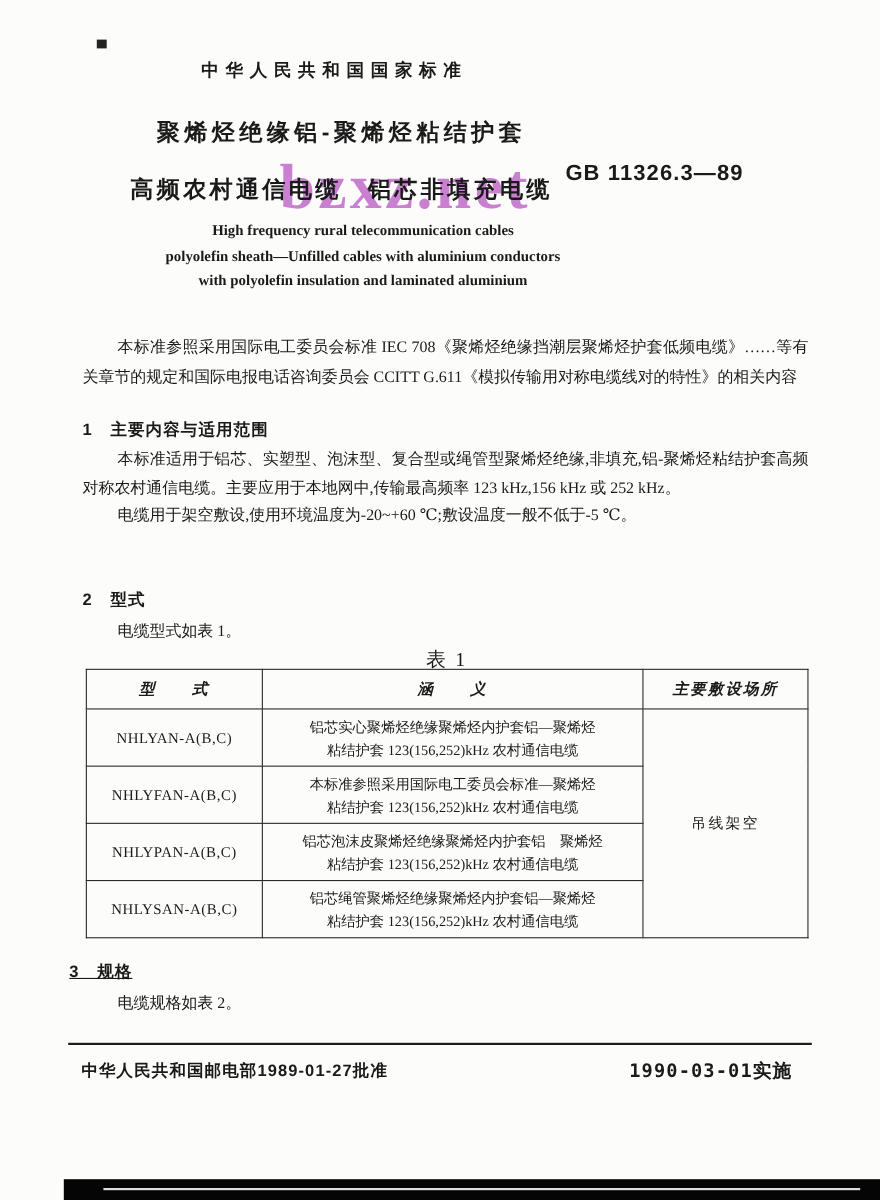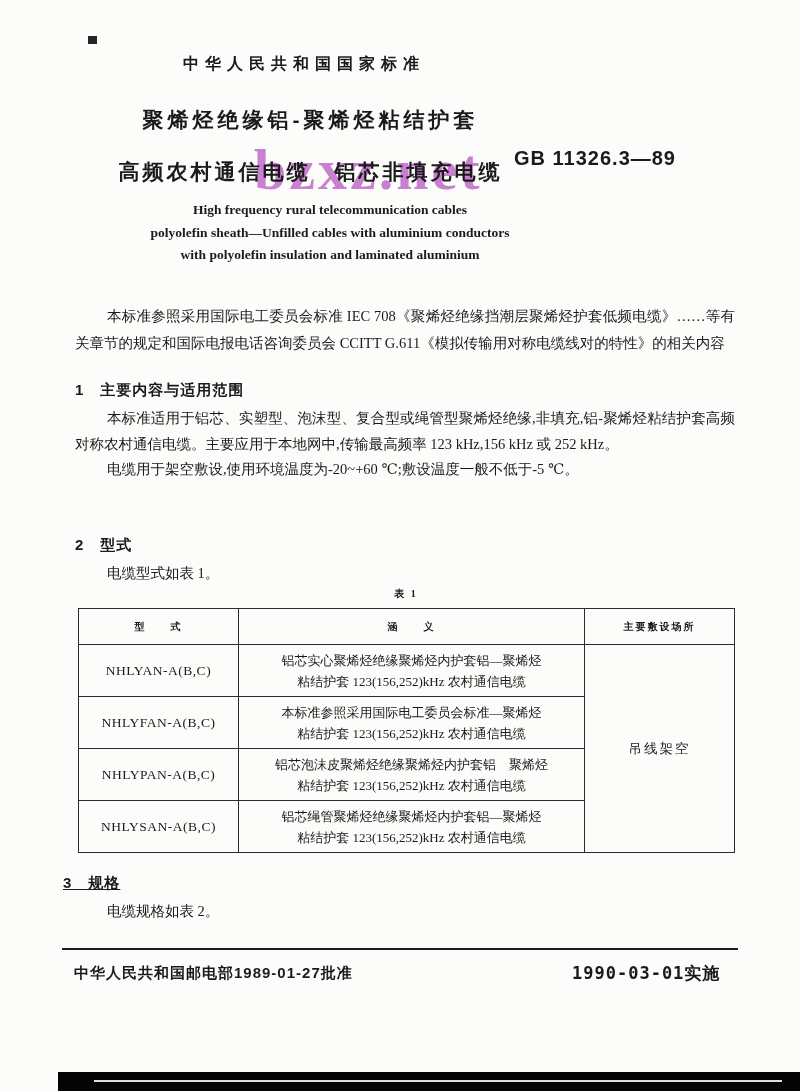--- a/index.html
+++ b/index.html
@@ -63,33 +63,33 @@
 
   .sec1-body { left:75px; top:406px; width:660px; }
   .sec1-body p {
     font-size:14.5px; line-height:25.5px;
     text-indent:2.2em; text-align:justify;
   }
 
   .sec2-intro { left:75px; top:564px; width:660px; font-size:14.5px; text-indent:2.2em; }
   .table-caption {
     left:78px; top:587px; width:656px; text-align:center;
-    font-weight:bold; font-size:10px; letter-spacing:2px;
+    font-weight:normal; font-size:18px; letter-spacing:2px;
   }
 
   table.t1 {
     position:absolute; left:78px; top:608px; width:656px;
     border-collapse:collapse; table-layout:fixed;
   }
   .t1 th, .t1 td {
     border:1.6px solid #2b2b2b; text-align:center; vertical-align:middle;
     padding:2px;
   }
   .t1 th {
-    height:36px; font-size:10px; font-weight:bold; letter-spacing:2px;
+    height:36px; font-size:14px; font-weight:bold; letter-spacing:2px;font-style:italic;
   }
   .t1 td { height:52px; }
   .col-type { width:160px; }
   .col-meaning { width:346px; }
   .col-place { width:150px; }
   .cell-type { font-size:13.5px; letter-spacing:0.5px; }
   .cell-meaning div { font-size:13px; line-height:21px; }
   .cell-place { font-size:13.5px; letter-spacing:2px; }
 
   .sec3-intro { left:75px; top:902px; width:660px; font-size:14.5px; text-indent:2.2em; }

